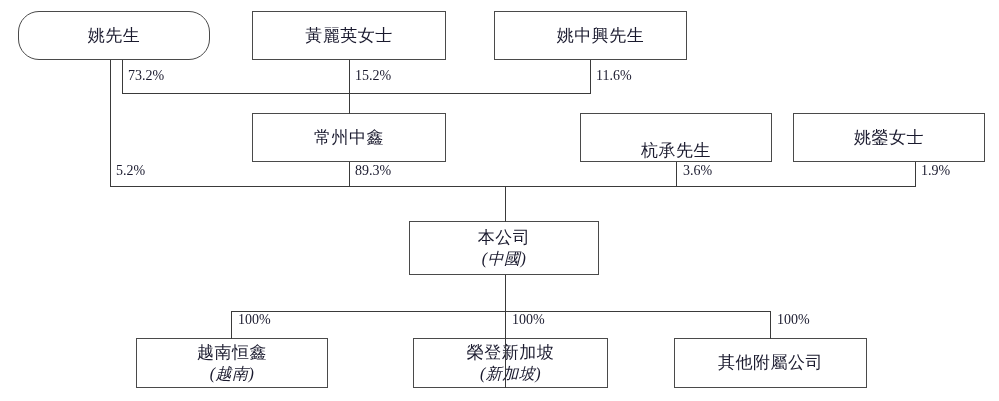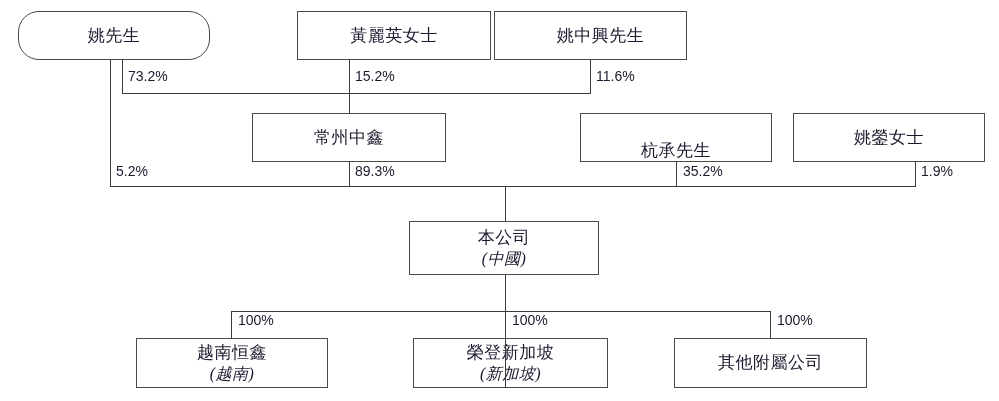--- a/index.html
+++ b/index.html
@@ -48,33 +48,33 @@
     background: #3a3a3a;
   }
   .ln.h { height: 1px; }
   .ln.v { width: 1px; }
   
   .pct {
     position: absolute;
     font-size: 14px;
     color: #1a1a2e;
     white-space: nowrap;
-    font-family: Liberation Sans, sans-serif;
+    font-family: Liberation Serif, serif;
   }
 </style>
 </head>
 <body>
 
 <div id="chart-root">
 
   <div class="node" style="left:18px; top:11px; width:192px; height:49px;border-radius:21px;">
     <span class="name">姚先生</span>
   </div>
 
-  <div class="node" style="left:252px; top:11px; width:194px; height:49px;margin-left:45px;">
+  <div class="node" style="left:252px; top:11px; width:194px; height:49px;">
     <span class="name">黃麗英女士</span>
   </div>
 
   <div class="node" style="left:494px; top:11px; width:193px; height:49px;padding-left:20px;">
     <span class="name">姚中興先生</span>
   </div>
 
   <div class="node" style="left:252px; top:113px; width:194px; height:49px;">
     <span class="name">常州中鑫</span>
   </div>
@@ -137,21 +137,21 @@
   <span class="pct" style="left:128px; top:68px;">73.2%</span>
 
   <span class="pct" style="left:355px; top:68px;">15.2%</span>
 
   <span class="pct" style="left:596px; top:68px;">11.6%</span>
 
   <span class="pct" style="left:116px; top:163px;">5.2%</span>
 
   <span class="pct" style="left:355px; top:163px;">89.3%</span>
 
-  <span class="pct" style="left:683px; top:163px;">35.2%</span>
+  <span class="pct" style="left:683px; top:163px;">3.6%</span>
 
   <span class="pct" style="left:921px; top:163px;">1.9%</span>
 
   <span class="pct" style="left:238px; top:312px;">100%</span>
 
   <span class="pct" style="left:512px; top:312px;">100%</span>
 
   <span class="pct" style="left:777px; top:312px;">100%</span>
 
 </div>

